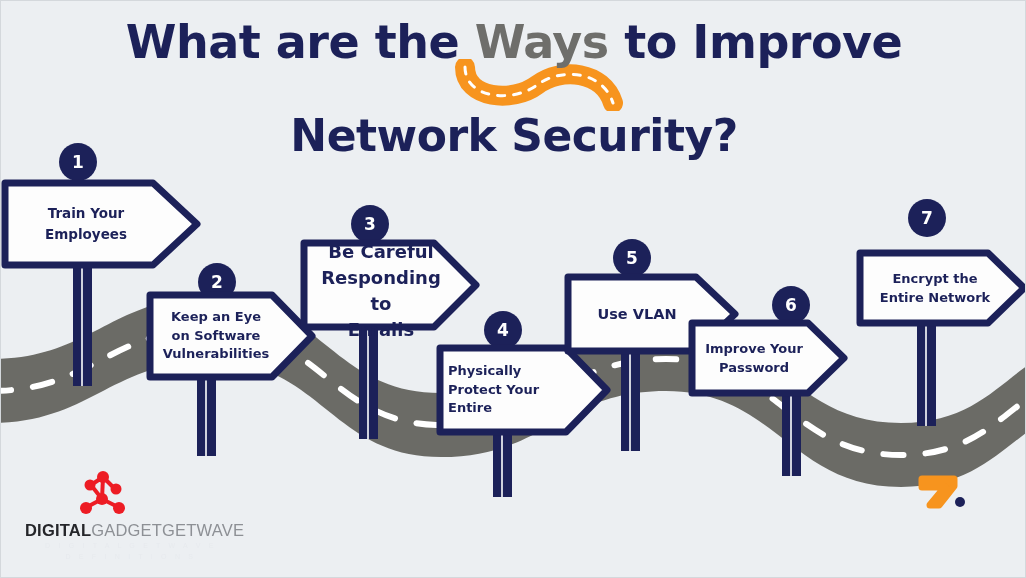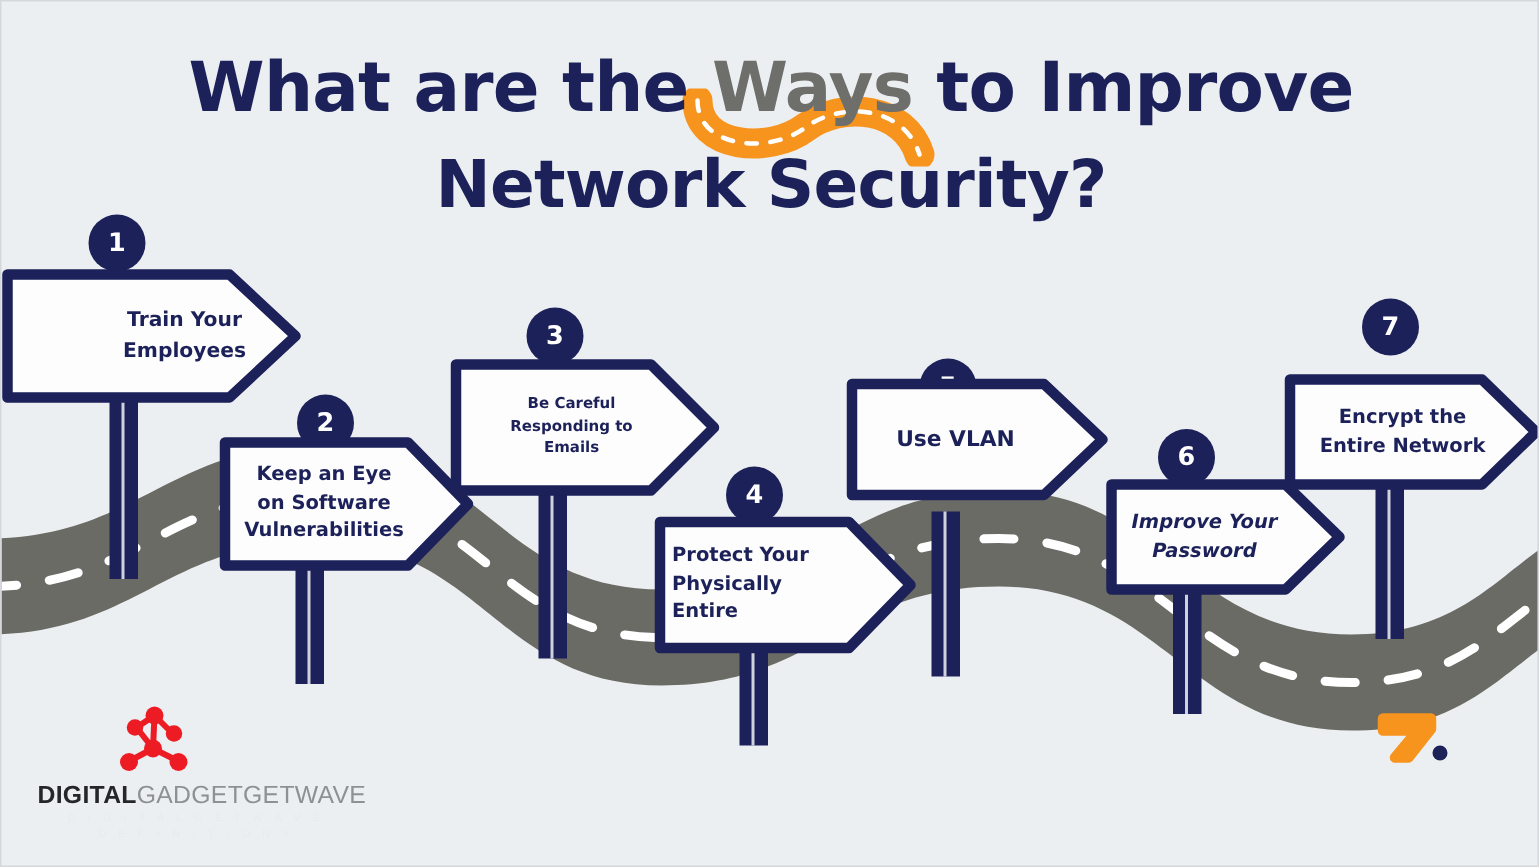--- a/index.html
+++ b/index.html
@@ -28,23 +28,23 @@
     z-index: 6;
   }
   .title-line {
     font-family: "DejaVu Sans", sans-serif;
     font-weight: bold;
     font-size: 46px;
     letter-spacing: -0.5px;
     color: #1c2159;
     line-height: 1.1;
     white-space: nowrap;
-    margin-top: 16px;
   }
   .title-line-2 {
+    margin-top: 44px;
     font-size: 44px;
   }
   .word-ways {
     color: #6e6e6b;
     position: relative;
     display: inline-block;
   }
   
   #squiggle {
     position: absolute;
@@ -223,21 +223,21 @@
 
   <div class="post-leg" style="left:72px; top:250px; height:135px;"></div>
   <div class="badge" style="left:58px; top:142px;">
     <span>1</span>
   </div>
   <div class="signpost" style="left:0px; top:178px; width:200px; height:90px;">
     <div class="sign-board" style="width:200px; height:90px;">
       <svg class="sign-svg" width="200" height="90" viewBox="0 0 200 90">
         <path d="M 4 4 L 152 4 L 196 45 L 152 86 L 4 86 Z" fill="#fdfdfd" stroke="#1c2159" stroke-width="7" stroke-linejoin="round"></path>
       </svg>
-      <div class="sign-text" style="width:160px; height:90px; padding-left:10px;margin-left:37px;">
+      <div class="sign-text" style="width:160px; height:90px; padding-left:10px;">
         <div>Train Your</div>
         <div>Employees</div>
       </div>
     </div>
   </div>
 
   <div class="post-leg" style="left:196px; top:350px; height:105px;"></div>
   <div class="badge" style="left:197px; top:262px;">
     <span>2</span>
   </div>
@@ -256,65 +256,65 @@
 
   <div class="post-leg" style="left:358px; top:318px; height:120px;"></div>
   <div class="badge" style="left:350px; top:204px;">
     <span>3</span>
   </div>
   <div class="signpost" style="left:299px; top:238px; width:180px; height:92px;">
     <div class="sign-board" style="width:180px; height:92px;">
       <svg class="sign-svg" width="180" height="92" viewBox="0 0 180 92">
         <path d="M 4 4 L 134 4 L 176 46 L 134 88 L 4 88 Z" fill="#fdfdfd" stroke="#1c2159" stroke-width="7" stroke-linejoin="round"></path>
       </svg>
-      <div class="sign-text" style="width:142px; height:92px; padding-left:20px; font-size:10px; line-height:1.45;">
+      <div class="sign-text" style="width:142px; height:92px; padding-left:20px; font-size:18px; line-height:1.45;justify-content:space-between;">
         <div>Be Careful</div>
         <div>Responding to</div>
         <div>Emails</div>
       </div>
     </div>
   </div>
 
   <div class="post-leg" style="left:492px; top:418px; height:78px;"></div>
   <div class="badge" style="left:483px; top:310px;">
     <span>4</span>
   </div>
   <div class="signpost" style="left:435px; top:343px; width:175px; height:92px;">
     <div class="sign-board" style="width:175px; height:92px;">
       <svg class="sign-svg" width="175" height="92" viewBox="0 0 175 92">
         <path d="M 4 4 L 130 4 L 171 46 L 130 88 L 4 88 Z" fill="#fdfdfd" stroke="#1c2159" stroke-width="7" stroke-linejoin="round"></path>
       </svg>
       <div class="sign-text" style="width:140px; height:92px; padding-left:12px; font-size:13px; line-height:1.45; text-align:left;">
+        <div>Physically</div>
         <div>Protect Your</div>
-        <div>Physically</div>
         <div>Entire</div>
       </div>
     </div>
   </div>
 
   <div class="post-leg" style="left:620px; top:340px; height:110px;"></div>
   <div class="badge" style="left:612px; top:238px;">
     <span>5</span>
   </div>
-  <div class="signpost" style="left:563px; top:251px; width:175px; height:82px;">
+  <div class="signpost" style="left:563px; top:272px; width:175px; height:82px;">
     <div class="sign-board" style="width:175px; height:82px;">
       <svg class="sign-svg" width="175" height="82" viewBox="0 0 175 82">
         <path d="M 4 4 L 132 4 L 171 41 L 132 78 L 4 78 Z" fill="#fdfdfd" stroke="#1c2159" stroke-width="7" stroke-linejoin="round"></path>
       </svg>
       <div class="sign-text" style="width:138px; height:82px; padding-left:8px; font-size:14.5px;">
         <div>Use VLAN</div>
       </div>
     </div>
   </div>
 
   <div class="post-leg" style="left:781px; top:390px; height:85px;"></div>
   <div class="badge" style="left:771px; top:285px;">
     <span>6</span>
   </div>
-  <div class="signpost" style="left:736px; top:318px; width:160px; height:78px;font-style:italic;">
+  <div class="signpost" style="left:687px; top:318px; width:160px; height:78px;">
     <div class="sign-board" style="width:160px; height:78px;">
       <svg class="sign-svg" width="160" height="78" viewBox="0 0 160 78">
         <path d="M 4 4 L 120 4 L 156 39 L 120 74 L 4 74 Z" fill="#fdfdfd" stroke="#1c2159" stroke-width="7" stroke-linejoin="round"></path>
       </svg>
       <div class="sign-text" style="width:126px; height:78px; padding-left:6px; font-size:13px; line-height:1.5;">
         <div>Improve Your</div>
         <div>Password</div>
       </div>
     </div>
   </div>

